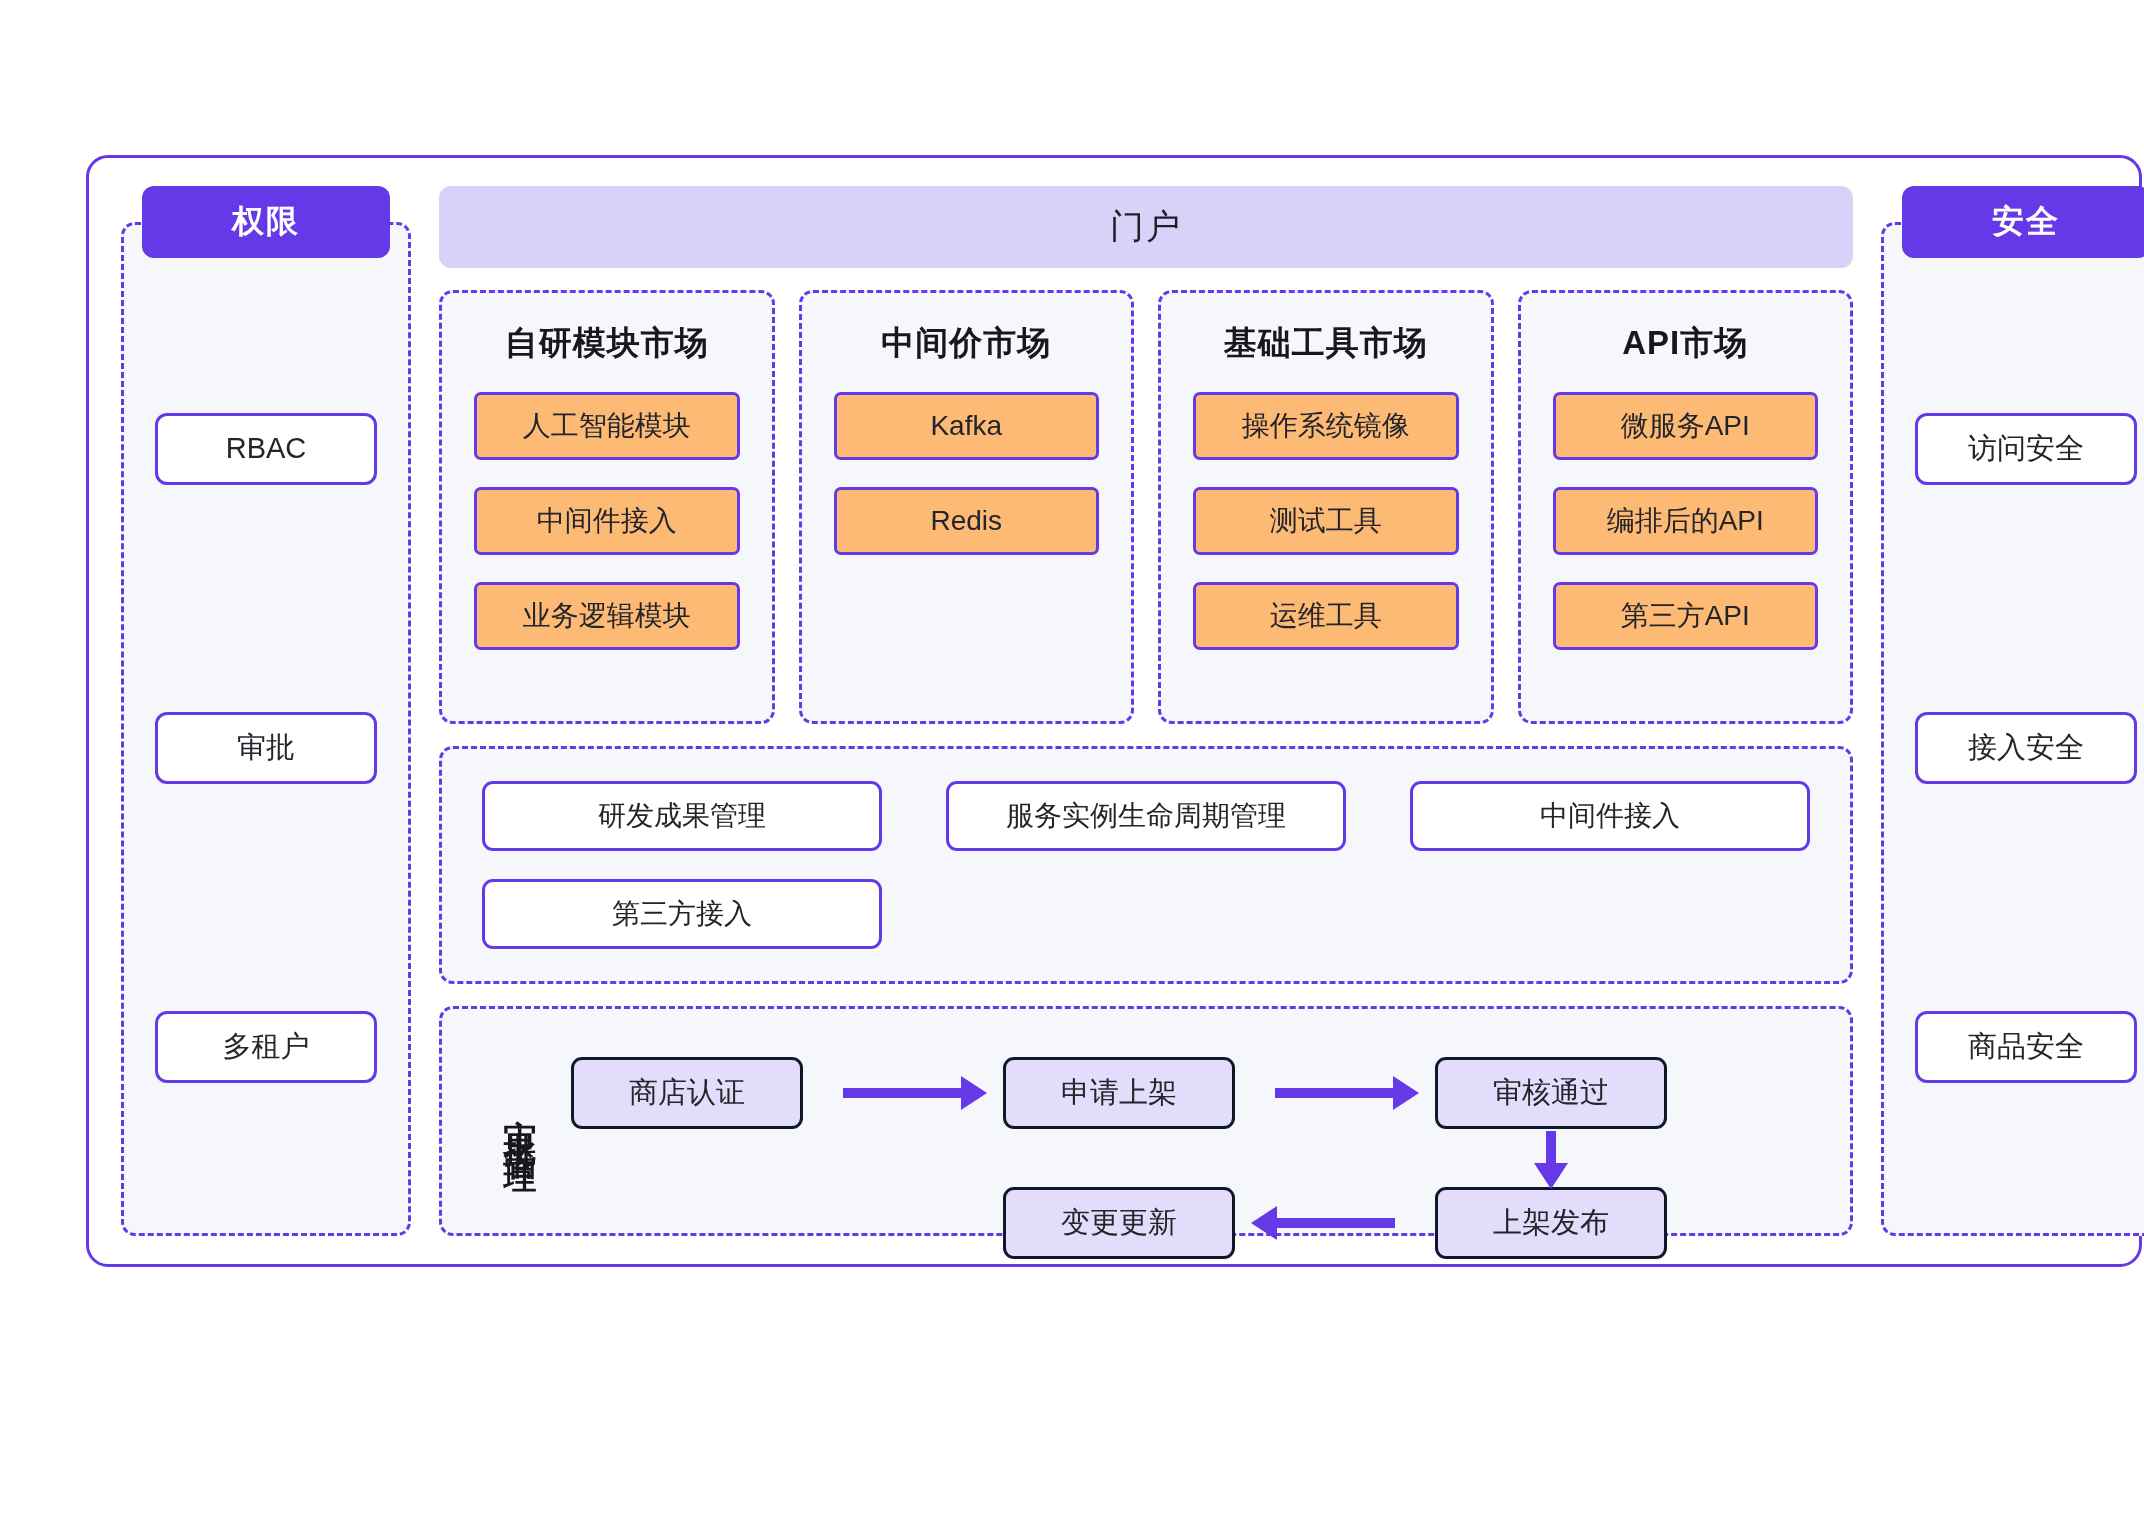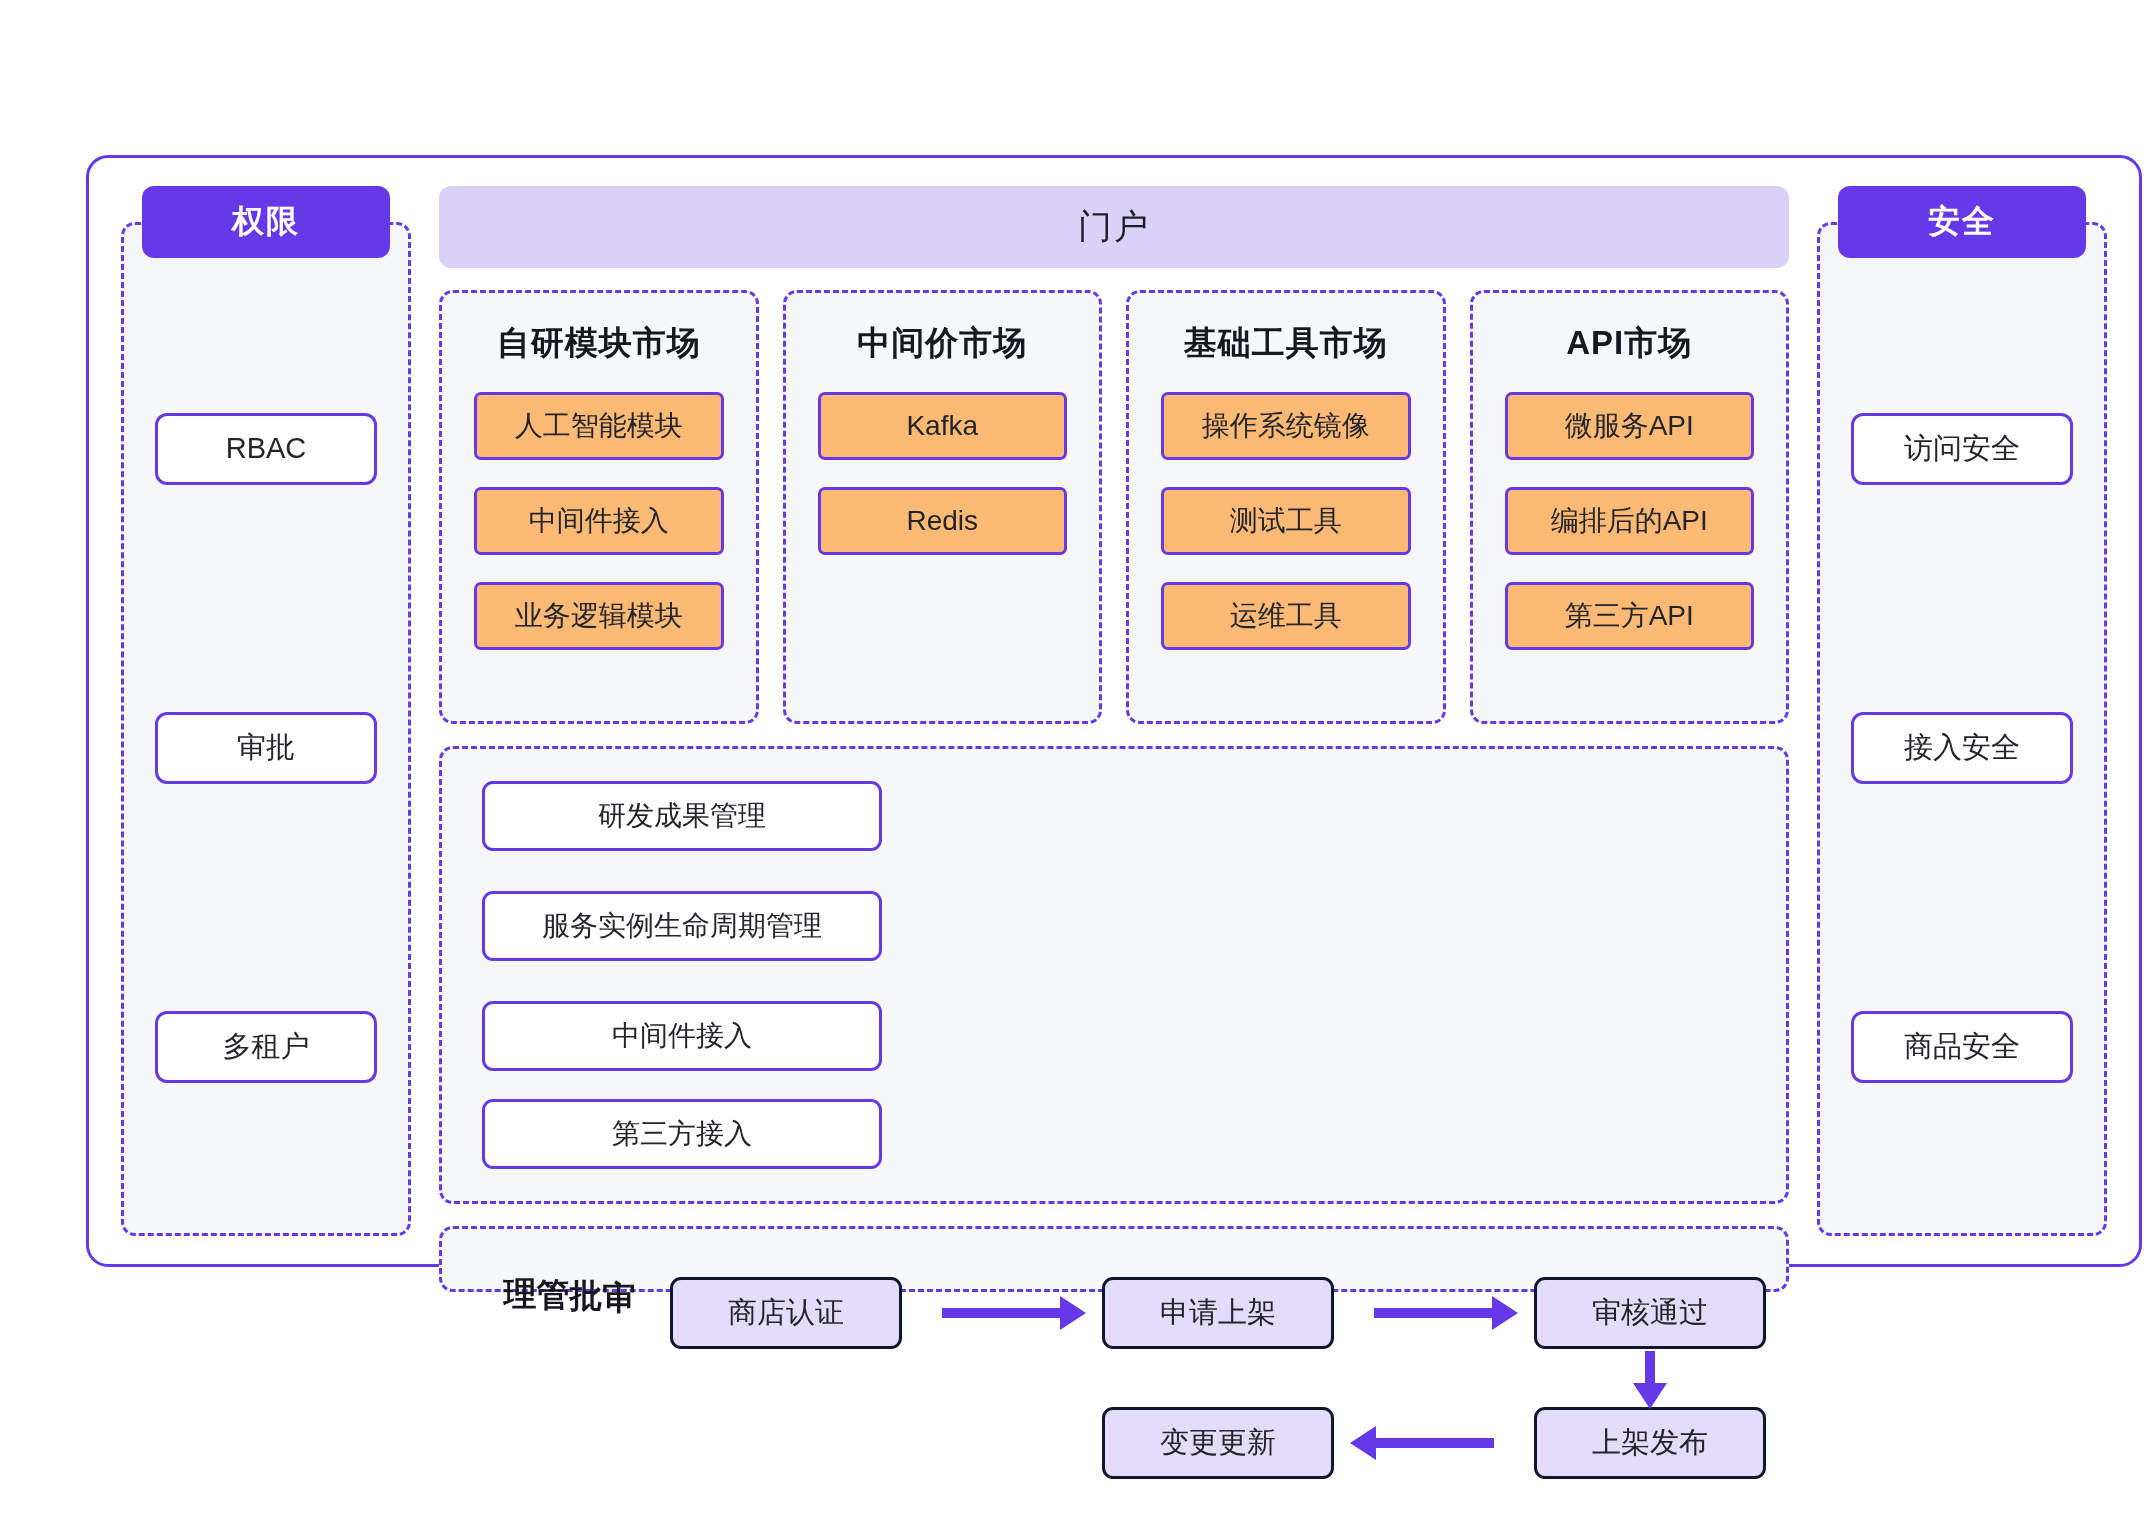--- a/index.html
+++ b/index.html
@@ -164,23 +164,22 @@
     border: 3px dashed #6539e8;
     border-radius: 14px;
     background: #f6f7fa;
     box-sizing: border-box;
     padding: 32px 40px;
     flex: 0 0 auto;
   }
 
   .cap-row {
     display: flex;
-    gap: 40px;
+    gap: 64px;
     margin-bottom: 28px;
-    flex-direction: column;
   }
   .cap-row:last-child { margin-bottom: 0; }
 
   .cap-item {
     width: 400px;
     height: 70px;
     background: #ffffff;
     border: 3px solid #6539e8;
     border-radius: 11px;
     display: flex;

